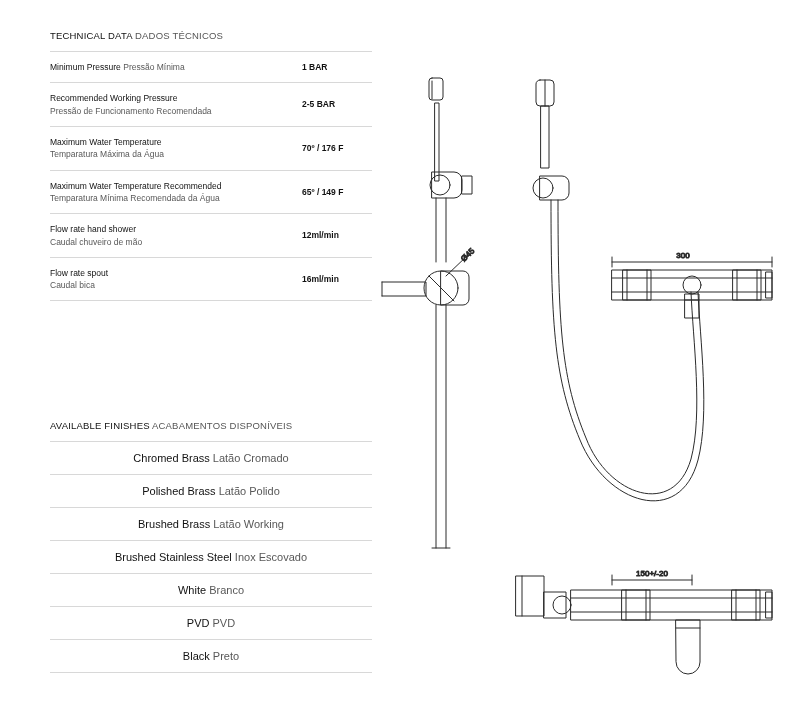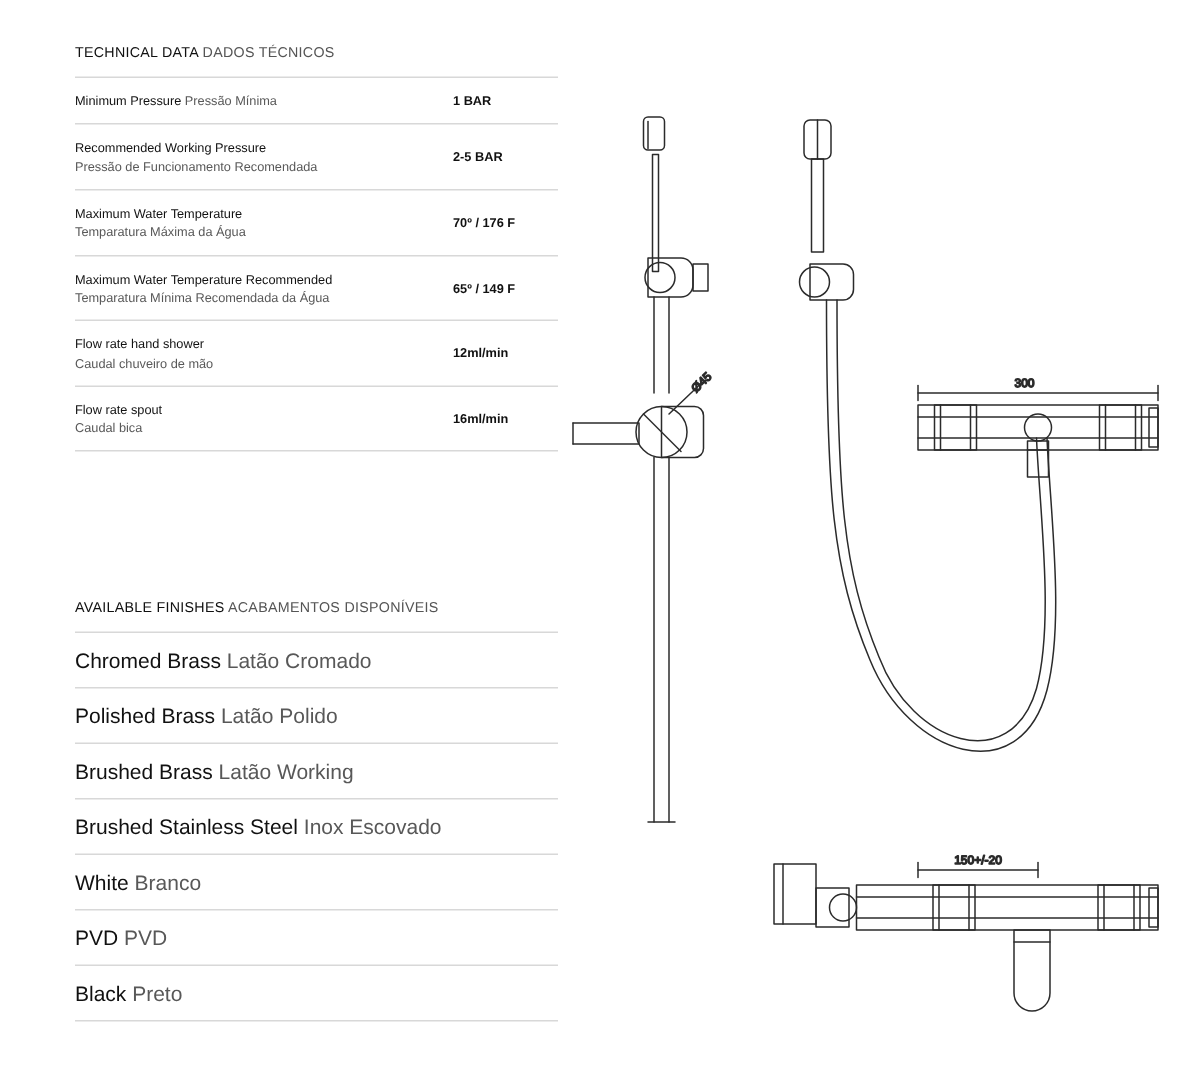--- a/index.html
+++ b/index.html
@@ -73,37 +73,38 @@
     font-weight: normal;
     color: #585858;
   }
   .lbl-block .lbl-en { display: block; }
   .lbl-block .lbl-pt { display: block; }
 
   
   .finishes-wrap {
     position: absolute;
     left: 50px;
-    top: 400px;
+    top: 420px;
     width: 322px;
   }
   table.finish-table {
     width: 100%;
     border-collapse: collapse;
     table-layout: fixed;
   }
   table.finish-table tr {
     border-top: 1px solid #d8d8d8;
   }
   table.finish-table tr:last-child {
     border-bottom: 1px solid #d8d8d8;
   }
   table.finish-table td {
     padding: 10px 0;
-    font-size: 14px;
+    font-size: 11px;
+    text-align: center;
   }
 
   
   .drawings {
     position: absolute;
     left: 380px;
     top: 0;
     width: 420px;
     height: 711px;
   }

